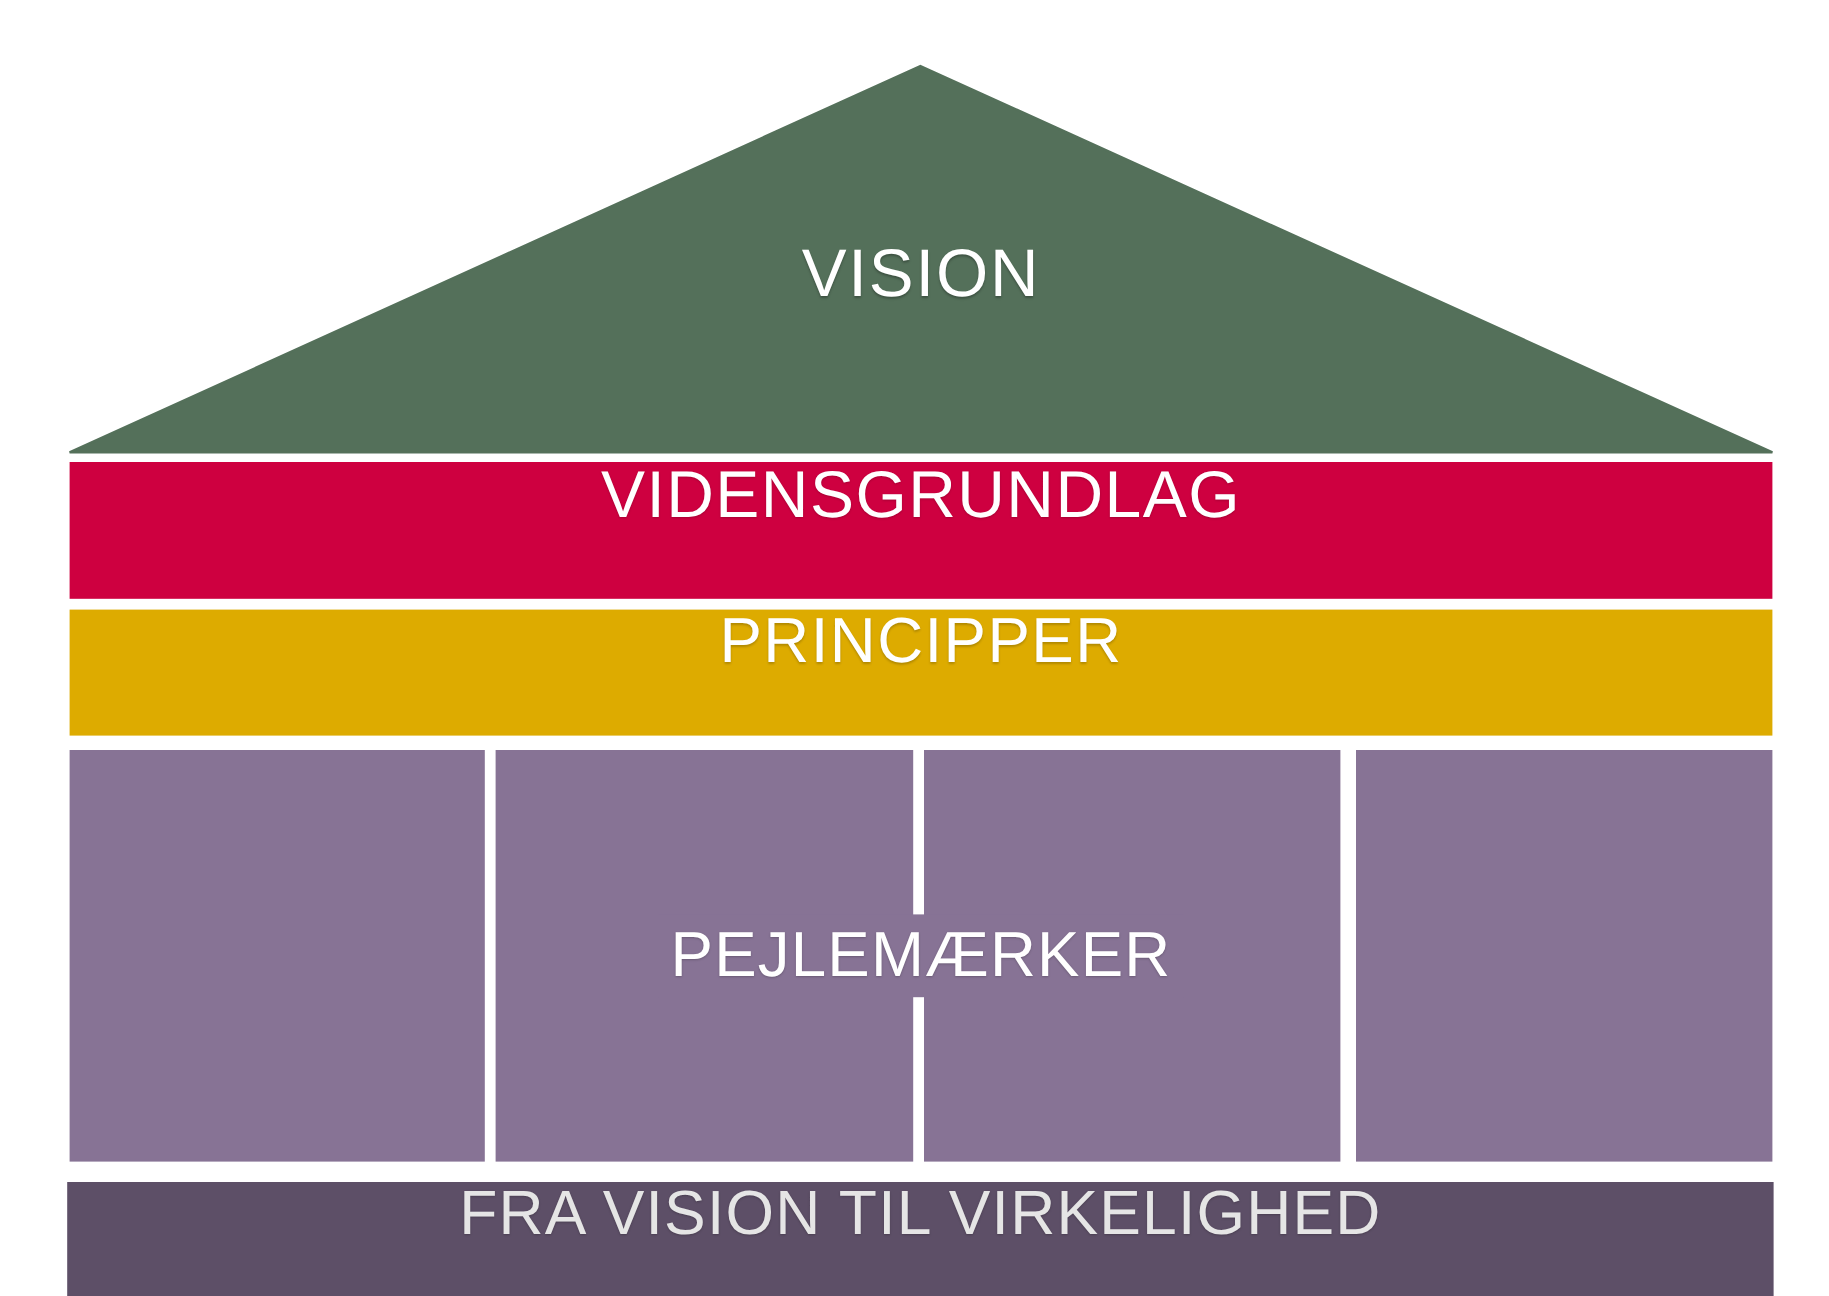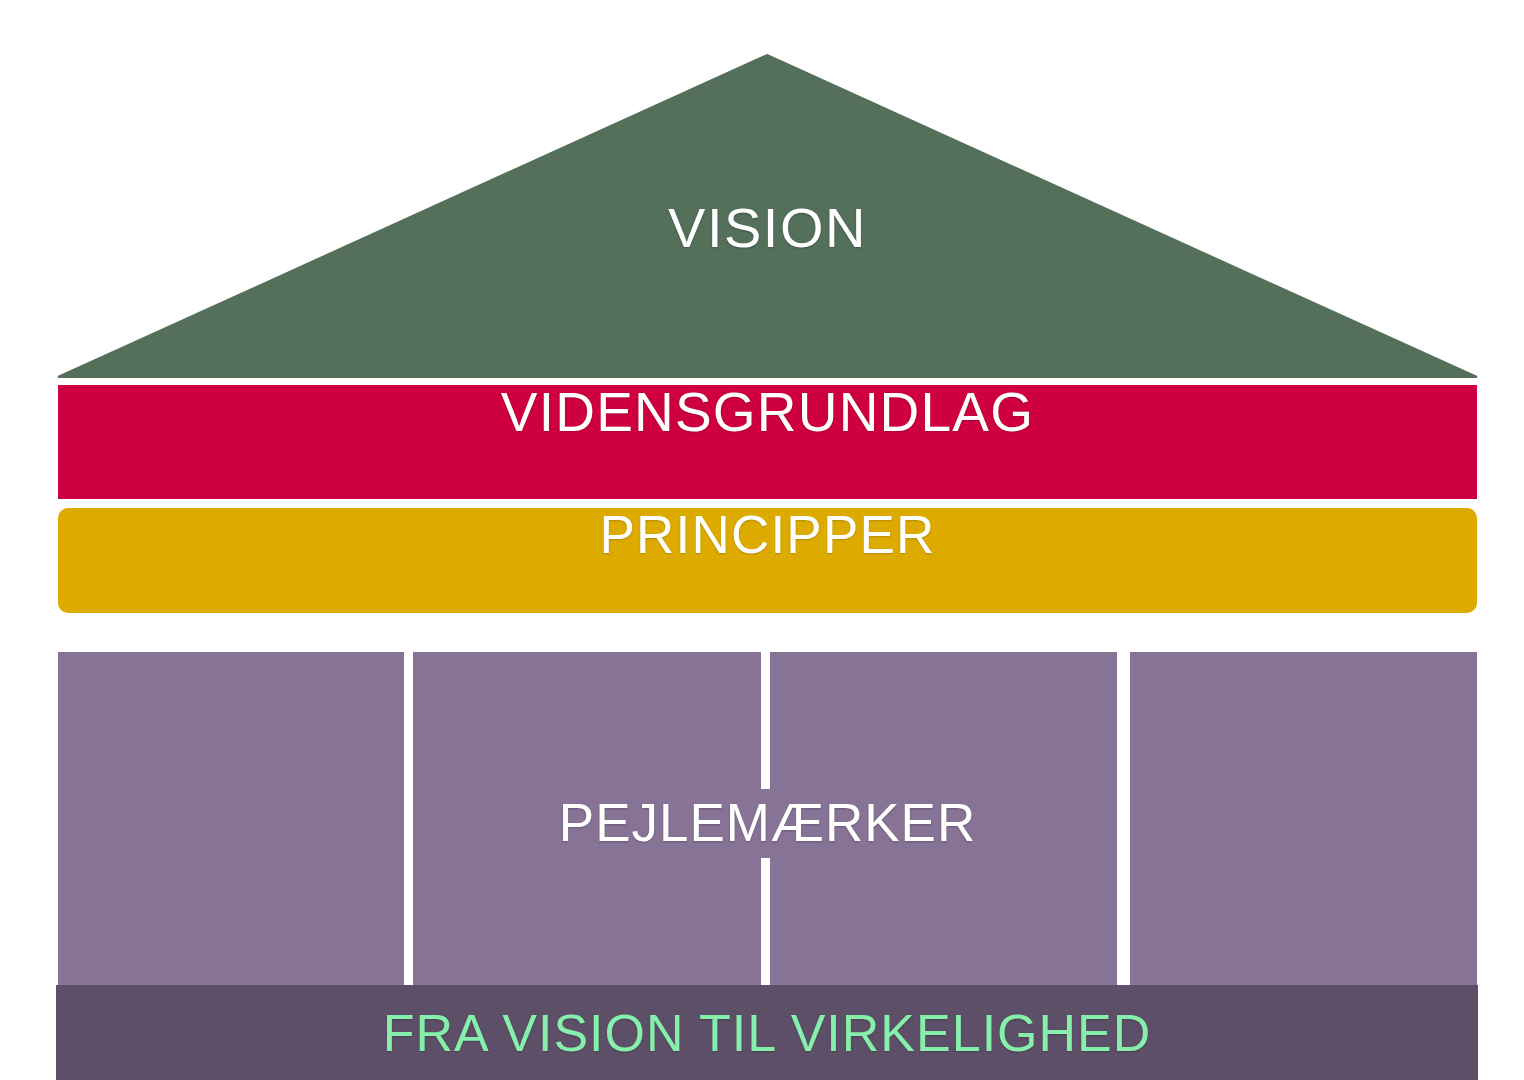--- a/index.html
+++ b/index.html
@@ -67,31 +67,29 @@
     text-shadow: 0 1px 2px rgba(0,0,0,.2);
   }
 
   .band-principles {
     top: 508px;
     height: 105px;
     background: #ddab00;
     font-size: 53px;
     letter-spacing: 1.2px;
     text-shadow: 0 1px 2px rgba(0,0,0,.2);
-    border-radius: 10px;
   }
 
   
   .pillars {
     position: absolute;
     left: 58px;
     top: 625px;
     width: 1419px;
     height: 343px;
-    margin-top: 27px;
   }
   .pillar {
     position: absolute;
     top: 0;
     height: 100%;
     background: #877395;
     box-sizing: border-box;
   }
   .pillar-1 { left: 0px;    width: 346px; }
   .pillar-2 { left: 355px;  width: 348px; }
@@ -123,23 +121,22 @@
 
   
   .foundation {
     position: absolute;
     left: 56px;
     top: 985px;
     width: 1422px;
     height: 96px;
     background: #5d4f67;
     display: flex;
-    align-items: center;
     justify-content: center;
-    color: #86efac;
+    color: #e5e5e5;
     font-size: 52px;
     font-weight: 400;
     letter-spacing: 1px;
     line-height: 1;
     box-sizing: border-box;
     text-shadow: 0 1px 2px rgba(0,0,0,.22);
   }
 </style>
 </head>
 <body>

